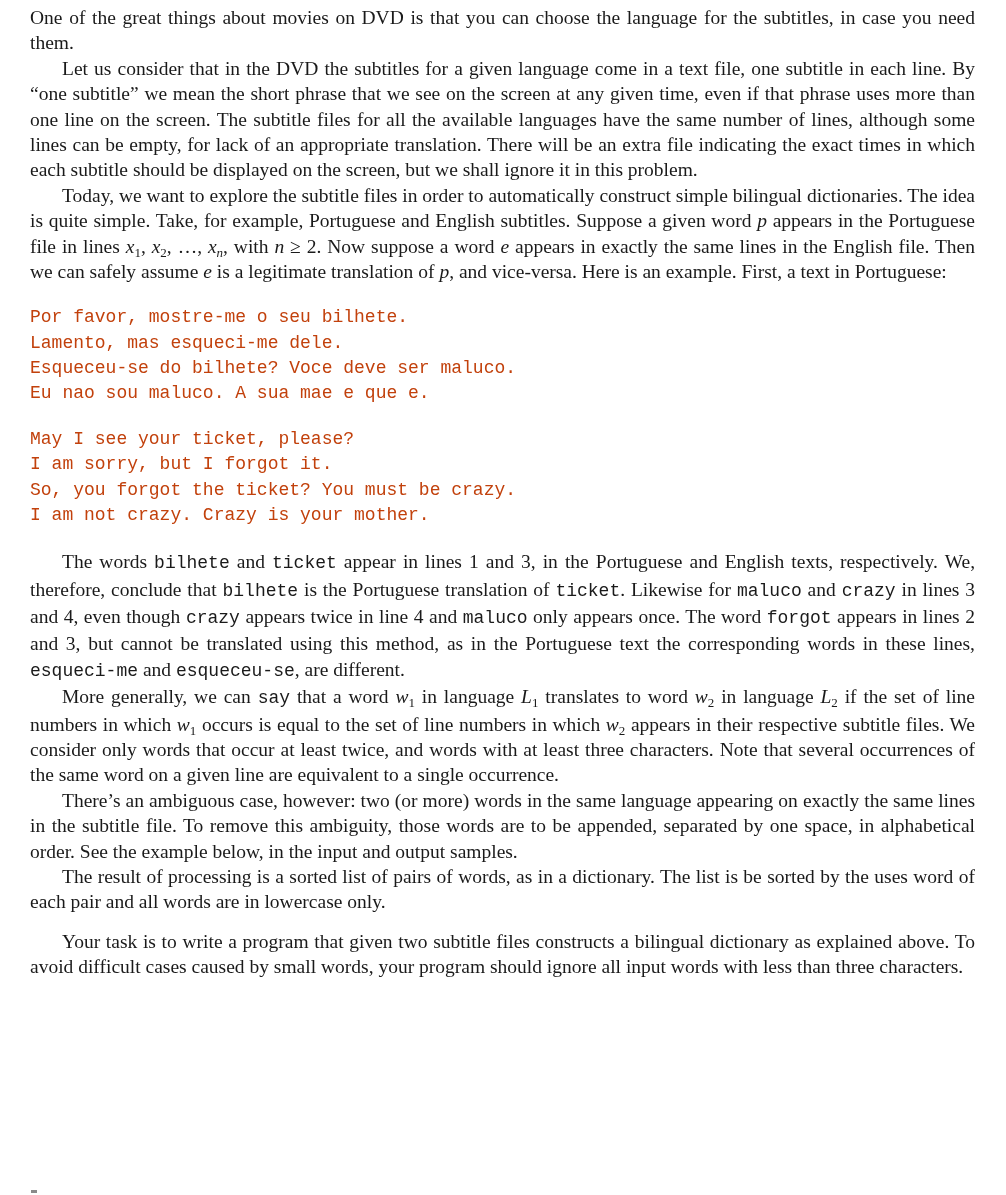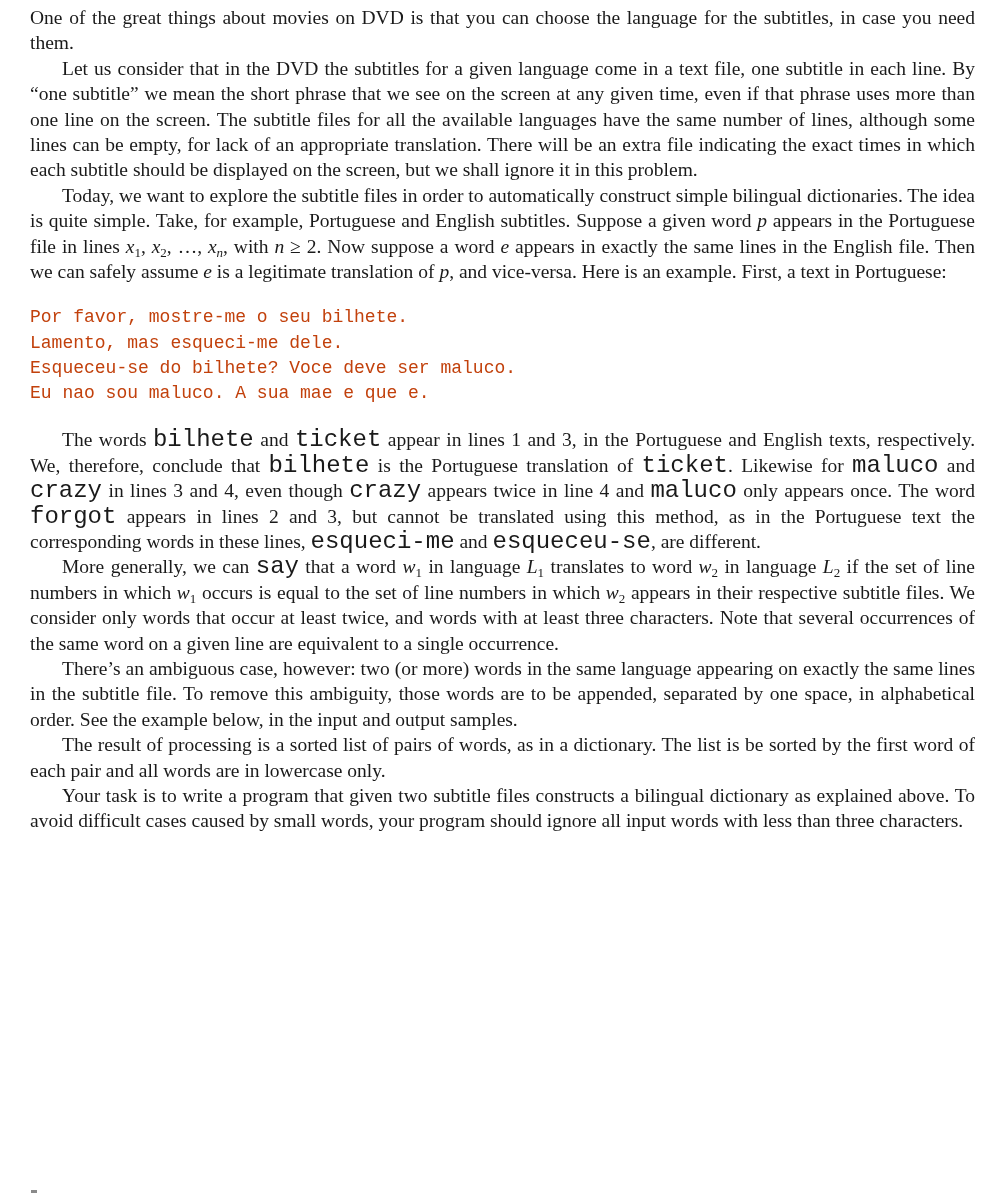--- a/index.html
+++ b/index.html
@@ -23,36 +23,37 @@
   }
   p.para {
     margin: 0;
     text-align: justify;
     hyphens: none;
   }
   p.indent {
     text-indent: 32px;
   }
   p.gap-before {
+    margin-top: 14px;
   }
   pre.codeblock {
     margin: 21px 0 21px 0;
     font-family: "Liberation Mono", "DejaVu Sans Mono", monospace;
     font-size: 18px;
     line-height: 25.2px;
     color: #c2410c;
     white-space: pre;
   }
   .seg-rm { }
   .seg-it {
     font-style: italic;
   }
   .seg-tt {
     font-family: "Liberation Mono", "DejaVu Sans Mono", monospace;
-    font-size: 24px;
+    font-size: 18px;
   }
   .seg-sub {
     font-size: 13px;
     vertical-align: -4px;
     line-height: 0;
   }
   .seg-subit {
     font-size: 13px;
     vertical-align: -4px;
     line-height: 0;
@@ -72,20 +73,24 @@
 
 <div class="page">
   <div class="doc">
     <p class="para"><span class="seg-rm">One of the great things about movies on DVD is that you can choose the language for the subtitles, in case you need them.</span></p>
     <p class="para indent"><span class="seg-rm">Let us consider that in the DVD the subtitles for a given language come in a text file, one subtitle in each line. By “one subtitle” we mean the short phrase that we see on the screen at any given time, even if that phrase uses more than one line on the screen. The subtitle files for all the available languages have the same number of lines, although some lines can be empty, for lack of an appropriate translation. There will be an extra file indicating the exact times in which each subtitle should be displayed on the screen, but we shall ignore it in this problem.</span></p>
     <p class="para indent"><span class="seg-rm">Today, we want to explore the subtitle files in order to automatically construct simple bilingual dictionaries. The idea is quite simple. Take, for example, Portuguese and English subtitles. Suppose a given word </span><span class="seg-it">p</span><span class="seg-rm"> appears in the Portuguese file in lines </span><span class="seg-it">x</span><span class="seg-sub">1</span><span class="seg-rm">, </span><span class="seg-it">x</span><span class="seg-sub">2</span><span class="seg-rm">, …, </span><span class="seg-it">x</span><span class="seg-subit">n</span><span class="seg-rm">, with </span><span class="seg-it">n</span><span class="seg-rm"> ≥ 2. Now suppose a word </span><span class="seg-it">e</span><span class="seg-rm"> appears in exactly the same lines in the English file. Then we can safely assume </span><span class="seg-it">e</span><span class="seg-rm"> is a legitimate translation of </span><span class="seg-it">p</span><span class="seg-rm">, and vice-versa. Here is an example. First, a text in Portuguese:</span></p>
     <pre class="codeblock">Por favor, mostre-me o seu bilhete.
 Lamento, mas esqueci-me dele.
 Esqueceu-se do bilhete? Voce deve ser maluco.
 Eu nao sou maluco. A sua mae e que e.</pre>
+    <pre class="codeblock">May I see your ticket, please?
+I am sorry, but I forgot it.
+So, you forgot the ticket? You must be crazy.
+I am not crazy. Crazy is your mother.</pre>
     <p class="para indent"><span class="seg-rm">The words </span><span class="seg-tt">bilhete</span><span class="seg-rm"> and </span><span class="seg-tt">ticket</span><span class="seg-rm"> appear in lines 1 and 3, in the Portuguese and English texts, respectively. We, therefore, conclude that </span><span class="seg-tt">bilhete</span><span class="seg-rm"> is the Portuguese translation of </span><span class="seg-tt">ticket</span><span class="seg-rm">. Likewise for </span><span class="seg-tt">maluco</span><span class="seg-rm"> and </span><span class="seg-tt">crazy</span><span class="seg-rm"> in lines 3 and 4, even though </span><span class="seg-tt">crazy</span><span class="seg-rm"> appears twice in line 4 and </span><span class="seg-tt">maluco</span><span class="seg-rm"> only appears once. The word </span><span class="seg-tt">forgot</span><span class="seg-rm"> appears in lines 2 and 3, but cannot be translated using this method, as in the Portuguese text the corresponding words in these lines, </span><span class="seg-tt">esqueci-me</span><span class="seg-rm"> and </span><span class="seg-tt">esqueceu-se</span><span class="seg-rm">, are different.</span></p>
     <p class="para indent"><span class="seg-rm">More generally, we can </span><span class="seg-tt">say</span><span class="seg-rm"> that a word </span><span class="seg-it">w</span><span class="seg-sub">1</span><span class="seg-rm"> in language </span><span class="seg-it">L</span><span class="seg-sub">1</span><span class="seg-rm"> translates to word </span><span class="seg-it">w</span><span class="seg-sub">2</span><span class="seg-rm"> in language </span><span class="seg-it">L</span><span class="seg-sub">2</span><span class="seg-rm"> if the set of line numbers in which </span><span class="seg-it">w</span><span class="seg-sub">1</span><span class="seg-rm"> occurs is equal to the set of line numbers in which </span><span class="seg-it">w</span><span class="seg-sub">2</span><span class="seg-rm"> appears in their respective subtitle files. We consider only words that occur at least twice, and words with at least three characters. Note that several occurrences of the same word on a given line are equivalent to a single occurrence.</span></p>
     <p class="para indent"><span class="seg-rm">There’s an ambiguous case, however: two (or more) words in the same language appearing on exactly the same lines in the subtitle file. To remove this ambiguity, those words are to be appended, separated by one space, in alphabetical order. See the example below, in the input and output samples.</span></p>
-    <p class="para indent"><span class="seg-rm">The result of processing is a sorted list of pairs of words, as in a dictionary. The list is be sorted by the first word of each pair and all words are in lowercase only.</span></p>
+    <p class="para indent"><span class="seg-rm">The result of processing is a sorted list of pairs of words, as in a dictionary. The list is be sorted by the uses word of each pair and all words are in lowercase only.</span></p>
     <p class="para indent gap-before"><span class="seg-rm">Your task is to write a program that given two subtitle files constructs a bilingual dictionary as explained above. To avoid difficult cases caused by small words, your program should ignore all input words with less than three characters.</span></p>
   </div>
   <div class="page-cut-sliver"></div>
 </div>
 
 </body></html>

